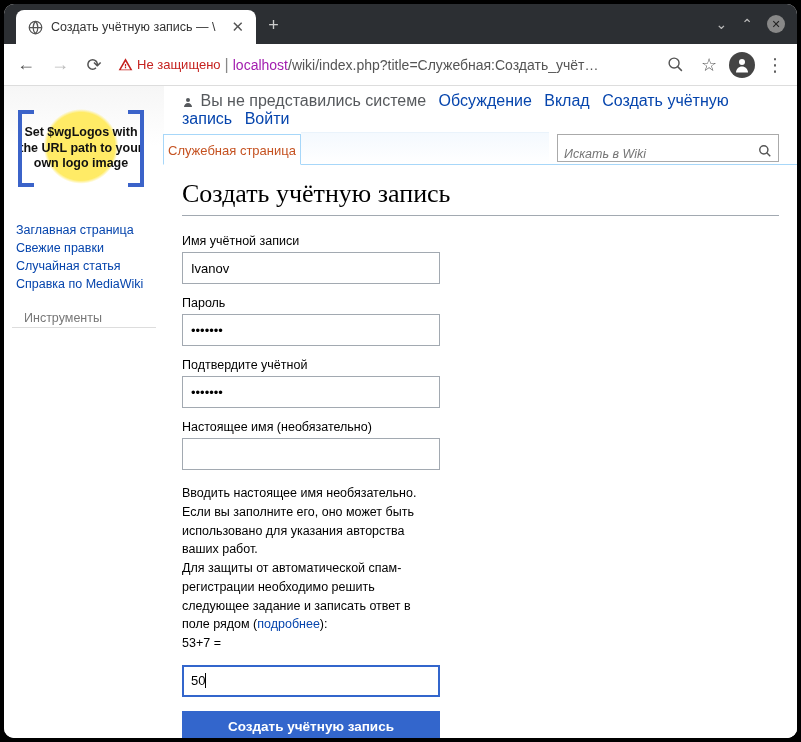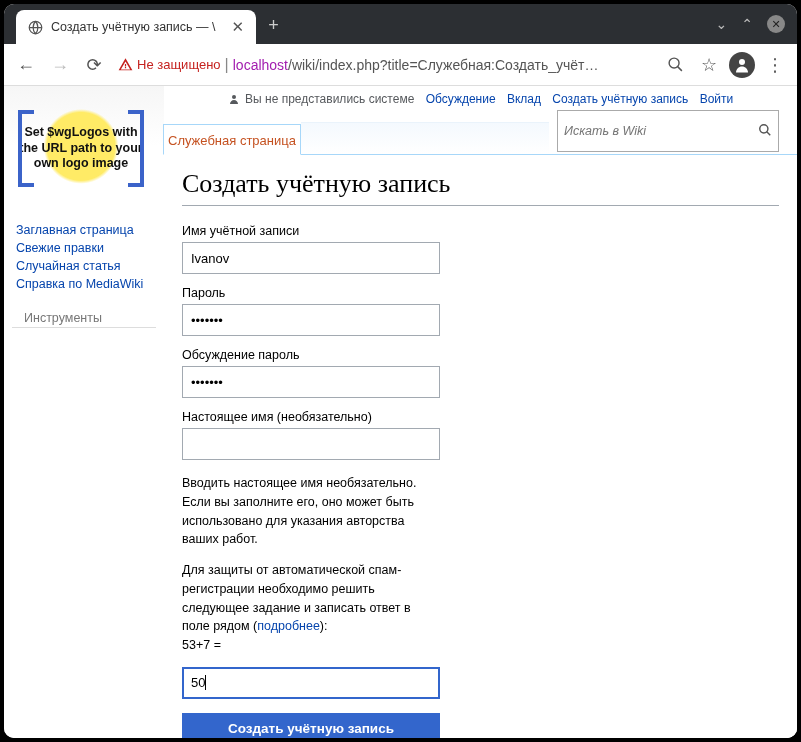--- a/index.html
+++ b/index.html
@@ -29,29 +29,29 @@
 .sidebar { width: 160px; padding: 0; font-size: 12.5px; }
 .logo { width: 130px; height: 105px; margin: 10px 12px 16px; background: radial-gradient(circle at 50% 48%, #ffeb66 0%, #ffeb66 40%, transparent 44%); display: flex; align-items: center; justify-content: center; text-align: center; font-weight: bold; font-size: 12.5px; line-height: 1.25; position: relative; color: #111; }
 .logo::before, .logo::after { content: ""; position: absolute; top: 14px; bottom: 14px; width: 12px; border: 4px solid #3b63c9; }
 .logo::before { left: 2px; border-right: none; }
 .logo::after { right: 2px; border-left: none; }
 .nav { padding: 4px 12px 8px; }
 .nav a { display: block; color: #0645ad; text-decoration: none; padding: 2px 0; font-size: 12.5px; }
 .nav-hdr { color: #777; font-size: 12.5px; padding: 10px 12px 2px; border-bottom: 1px solid #ddd; margin: 0 8px 4px; }
 
 .main { flex: 1; background: #fff; padding: 0; display: flex; flex-direction: column; }
-.top-links { text-align: center; padding: 6px 18px 0; font-size: 12px; color: #56595d; }
+.top-links { text-align: left; padding: 6px 18px 0; font-size: 16px; color: #56595d; }
 .top-links a { color: #0645ad; text-decoration: none; margin-left: 8px; }
 .top-links .muted { color: #56595d; }
 .top-links svg { vertical-align: -2px; margin-right: 2px; }
 
 .tabs-row { display: flex; align-items: flex-end; margin-top: 4px; border-bottom: 1px solid #a7d7f9; padding: 0 18px 0 0; }
 .page-tab { border: 1px solid #a7d7f9; border-bottom: 1px solid #fff; background: linear-gradient(#fff, #fff); padding: 8px 4px 6px; font-size: 13px; color: #c55221; margin-bottom: -1px; margin-left: -1px; }
 .tabs-spacer { flex: 1; background: linear-gradient(#f4f9fe, #fff); border-bottom: 1px solid #a7d7f9; height: 33px; margin-bottom: -1px; border-top: 1px solid #eaf3fb; }
-.search-box { border: 1px solid #aaa; height: 42px; width: 222px; display: flex; align-items: center; margin-bottom: 2px; margin-left: 8px; }
+.search-box { border: 1px solid #aaa; height: 28px; width: 222px; display: flex; align-items: flex-end; margin-bottom: 2px; margin-left: 8px; }
 .search-box input { border: none; outline: none; flex: 1; padding: 0 6px; font-size: 12.5px; font-style: italic; color: #888; font-family: inherit; }
 .search-box .mag { width: 26px; text-align: center; color: #555; font-size: 14px; cursor: pointer; }
 
 .page-body { padding: 14px 18px; overflow: auto; }
 h1 { font-family: Georgia, 'Times New Roman', serif; font-weight: normal; font-size: 26px; border-bottom: 1px solid #a2a9b1; padding-bottom: 6px; margin-bottom: 18px; }
 
 .form { width: 258px; }
 .field-lbl { font-size: 12.5px; margin-bottom: 4px; margin-top: 12px; }
 .field-lbl:first-child { margin-top: 0; }
 .txt { width: 100%; height: 32px; border: 1px solid #a2a9b1; padding: 0 8px; font-size: 13px; font-family: inherit; outline: none; }
@@ -159,28 +159,28 @@
       <div class="page-body">
         <h1>Создать учётную запись</h1>
 
         <div class="form">
           <div class="field-lbl">Имя учётной записи</div>
           <input class="txt" type="text" value="Ivanov" style="">
 
           <div class="field-lbl">Пароль</div>
           <input class="txt" type="text" value="•••••••" style="">
 
-          <div class="field-lbl">Обсуждение пароль</div>
+          <div class="field-lbl">Подтвердите учётной</div>
           <input class="txt" type="text" value="•••••••" style="">
 
           <div class="field-lbl">Настоящее имя (необязательно)</div>
           <input class="txt" type="text" value="" style="">
 
           <div class="help">Вводить настоящее имя необязательно. Если вы заполните его, оно может быть использовано для указания авторства ваших работ.</div>
-          <div class="help" style="margin-top:12px">
+          <div class="help" style="margin-top:0">
             <span>Для защиты от автоматической спам-регистрации необходимо решить следующее задание и записать ответ в поле рядом (</span><a href="#">подробнее</a><span>):</span>
           </div>
           <div class="help" style="margin-top:0">53+7 =</div>
 
           <div class="txt focus" style="margin-top:12px; display:flex; align-items:center">
             <span>50</span>
               <span class="cursor"></span>
           </div>
 
           <button class="submit">Создать учётную запись</button>

